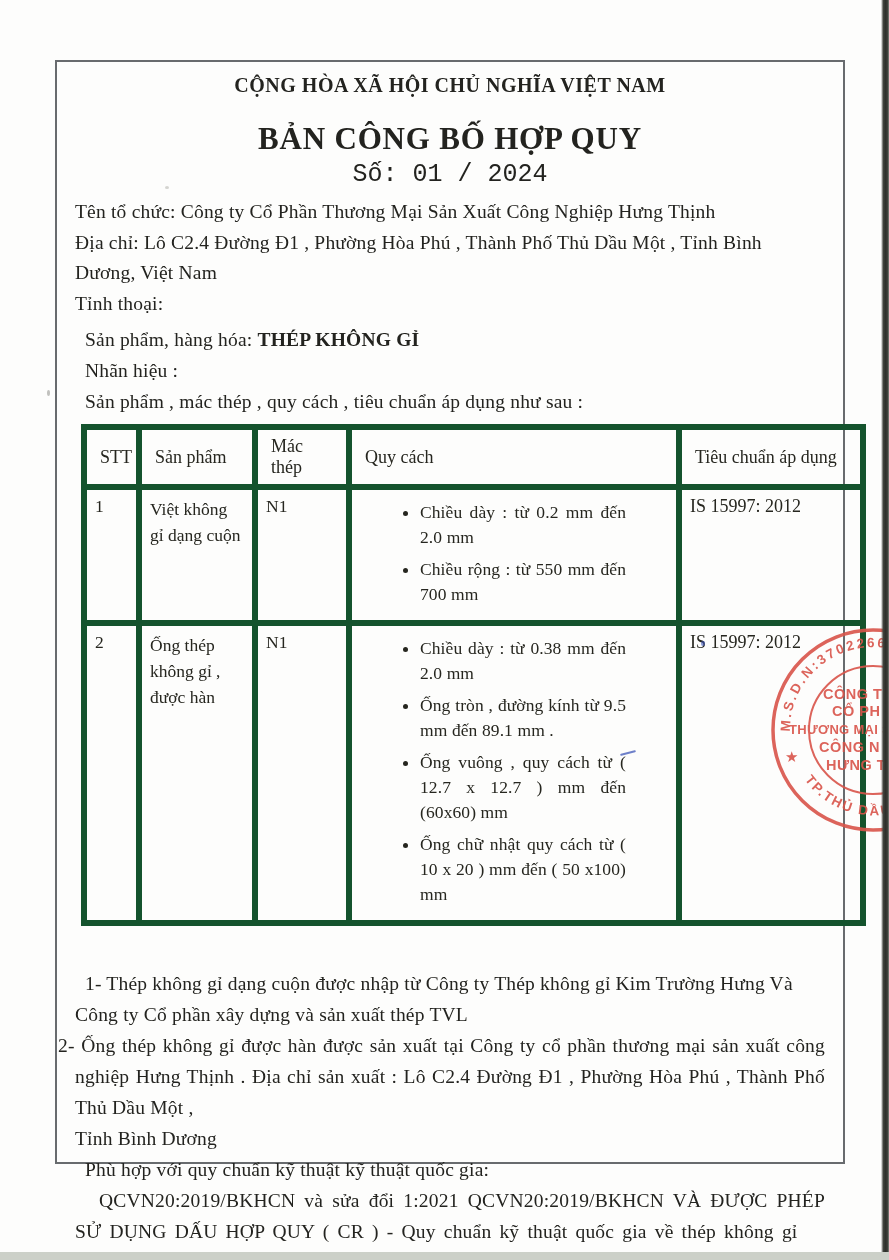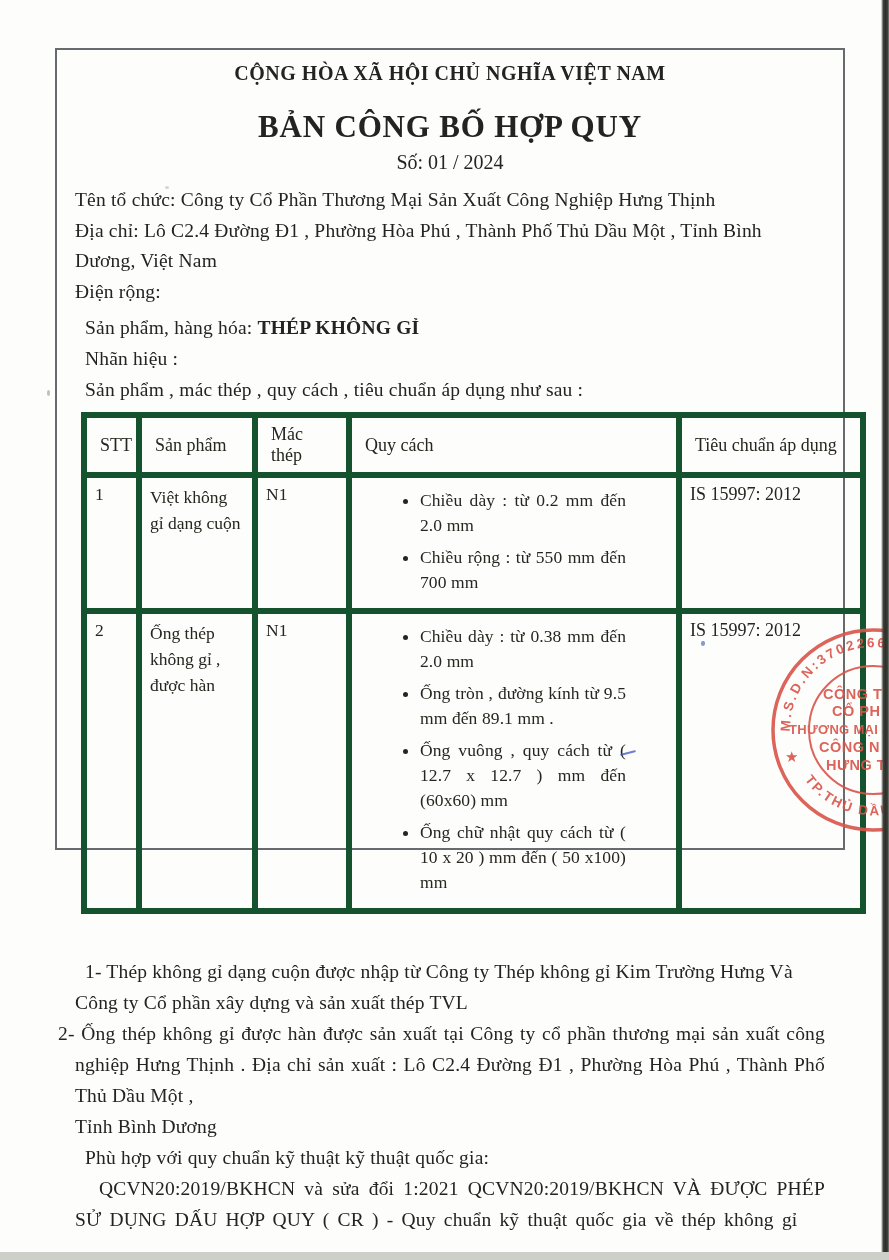--- a/index.html
+++ b/index.html
@@ -12,29 +12,29 @@
     background:linear-gradient(to right,rgba(70,72,66,0) 0%,#41433d 28%,#2d2f2a 55%,#3a3c36 80%,#83867e 100%);}
   .bottom-band{position:absolute;left:0;bottom:0;width:889px;height:8px;background:#ccd0c8;z-index:31;}
   .pen-dash{position:absolute;left:620px;top:752px;width:16px;height:2px;background:#3d55b8;opacity:.75;
     transform:rotate(-14deg);border-radius:2px;z-index:5;}
   .pen-dot{position:absolute;left:701px;top:641px;width:4px;height:5px;background:#3d55b8;opacity:.6;
     border-radius:50% 40% 60% 50%;z-index:5;}
   .speck1{position:absolute;left:47px;top:390px;width:3px;height:6px;background:#9a9a94;opacity:.6;border-radius:50%;}
   .speck2{position:absolute;left:165px;top:186px;width:4px;height:3px;background:#b9b9b2;opacity:.6;border-radius:50%;}
 
   
-  .page-border{position:absolute;left:55px;top:48px;width:790px;height:802px;
+  .page-border{position:absolute;left:55px;top:60px;width:790px;height:1104px;
     border:2px solid #686b6e;box-sizing:border-box;padding:10px 18px 0 18px;z-index:4;}
 
   .nat-title{margin:0;text-align:center;font-size:20px;line-height:26px;font-weight:bold;letter-spacing:.5px;}
   .motto-wrap{text-align:center;margin-top:3px;}
   .motto{display:inline-block;font-size:19px;line-height:25px;font-weight:bold;letter-spacing:.4px;
     padding:0 16px 3px 16px;border-bottom:2px solid #2c2c28;}
   .doc-title{margin:26px 0 0 0;text-align:center;font-size:31px;line-height:30px;font-weight:bold;letter-spacing:.8px;}
-  .doc-no{margin:7px 0 0 0;text-align:center;font-size:20px;line-height:27px;}
+  .doc-no{margin:7px 0 0 0;text-align:center;font-size:25px;line-height:27px;font-family:Liberation Mono, monospace;}
 
   .info{margin-top:9px;font-size:19.5px;line-height:30.5px;letter-spacing:.2px;}
   .info p{margin:0;}
   .product-block{margin-top:5px;padding-left:10px;font-size:19.5px;line-height:31px;letter-spacing:.2px;}
   .product-block p{margin:0;}
   .bold{font-weight:bold;}
 
   
   table.spec{border-collapse:collapse;table-layout:fixed;width:779px;margin:7px 0 0 6px;
     font-size:17.5px;color:#26261f;}
@@ -72,21 +72,21 @@
   <div class="page-border">
 
     <p class="nat-title">CỘNG HÒA XÃ HỘI CHỦ NGHĨA VIỆT NAM</p>
 
     <p class="doc-title">BẢN CÔNG BỐ HỢP QUY</p>
     <p class="doc-no">Số: 01 / 2024</p>
 
     <div class="info">
       <p>Tên tổ chức: Công ty Cổ Phần Thương Mại Sản Xuất Công Nghiệp Hưng Thịnh</p>
       <p>Địa chỉ: Lô C2.4 Đường Đ1 , Phường Hòa Phú , Thành Phố Thủ Dầu Một , Tỉnh Bình Dương, Việt Nam</p>
-      <p>Điện rộng:</p>
+      <p>Tỉnh thoại:</p>
     </div>
 
     <div class="product-block">
       <p><span>Sản phẩm, hàng hóa: </span><span class="bold">THÉP KHÔNG GỈ</span></p>
       <p>Nhãn hiệu :</p>
       <p>Sản phẩm , mác thép , quy cách , tiêu chuẩn áp dụng như sau :</p>
     </div>
 
     <table class="spec">
       <colgroup>

